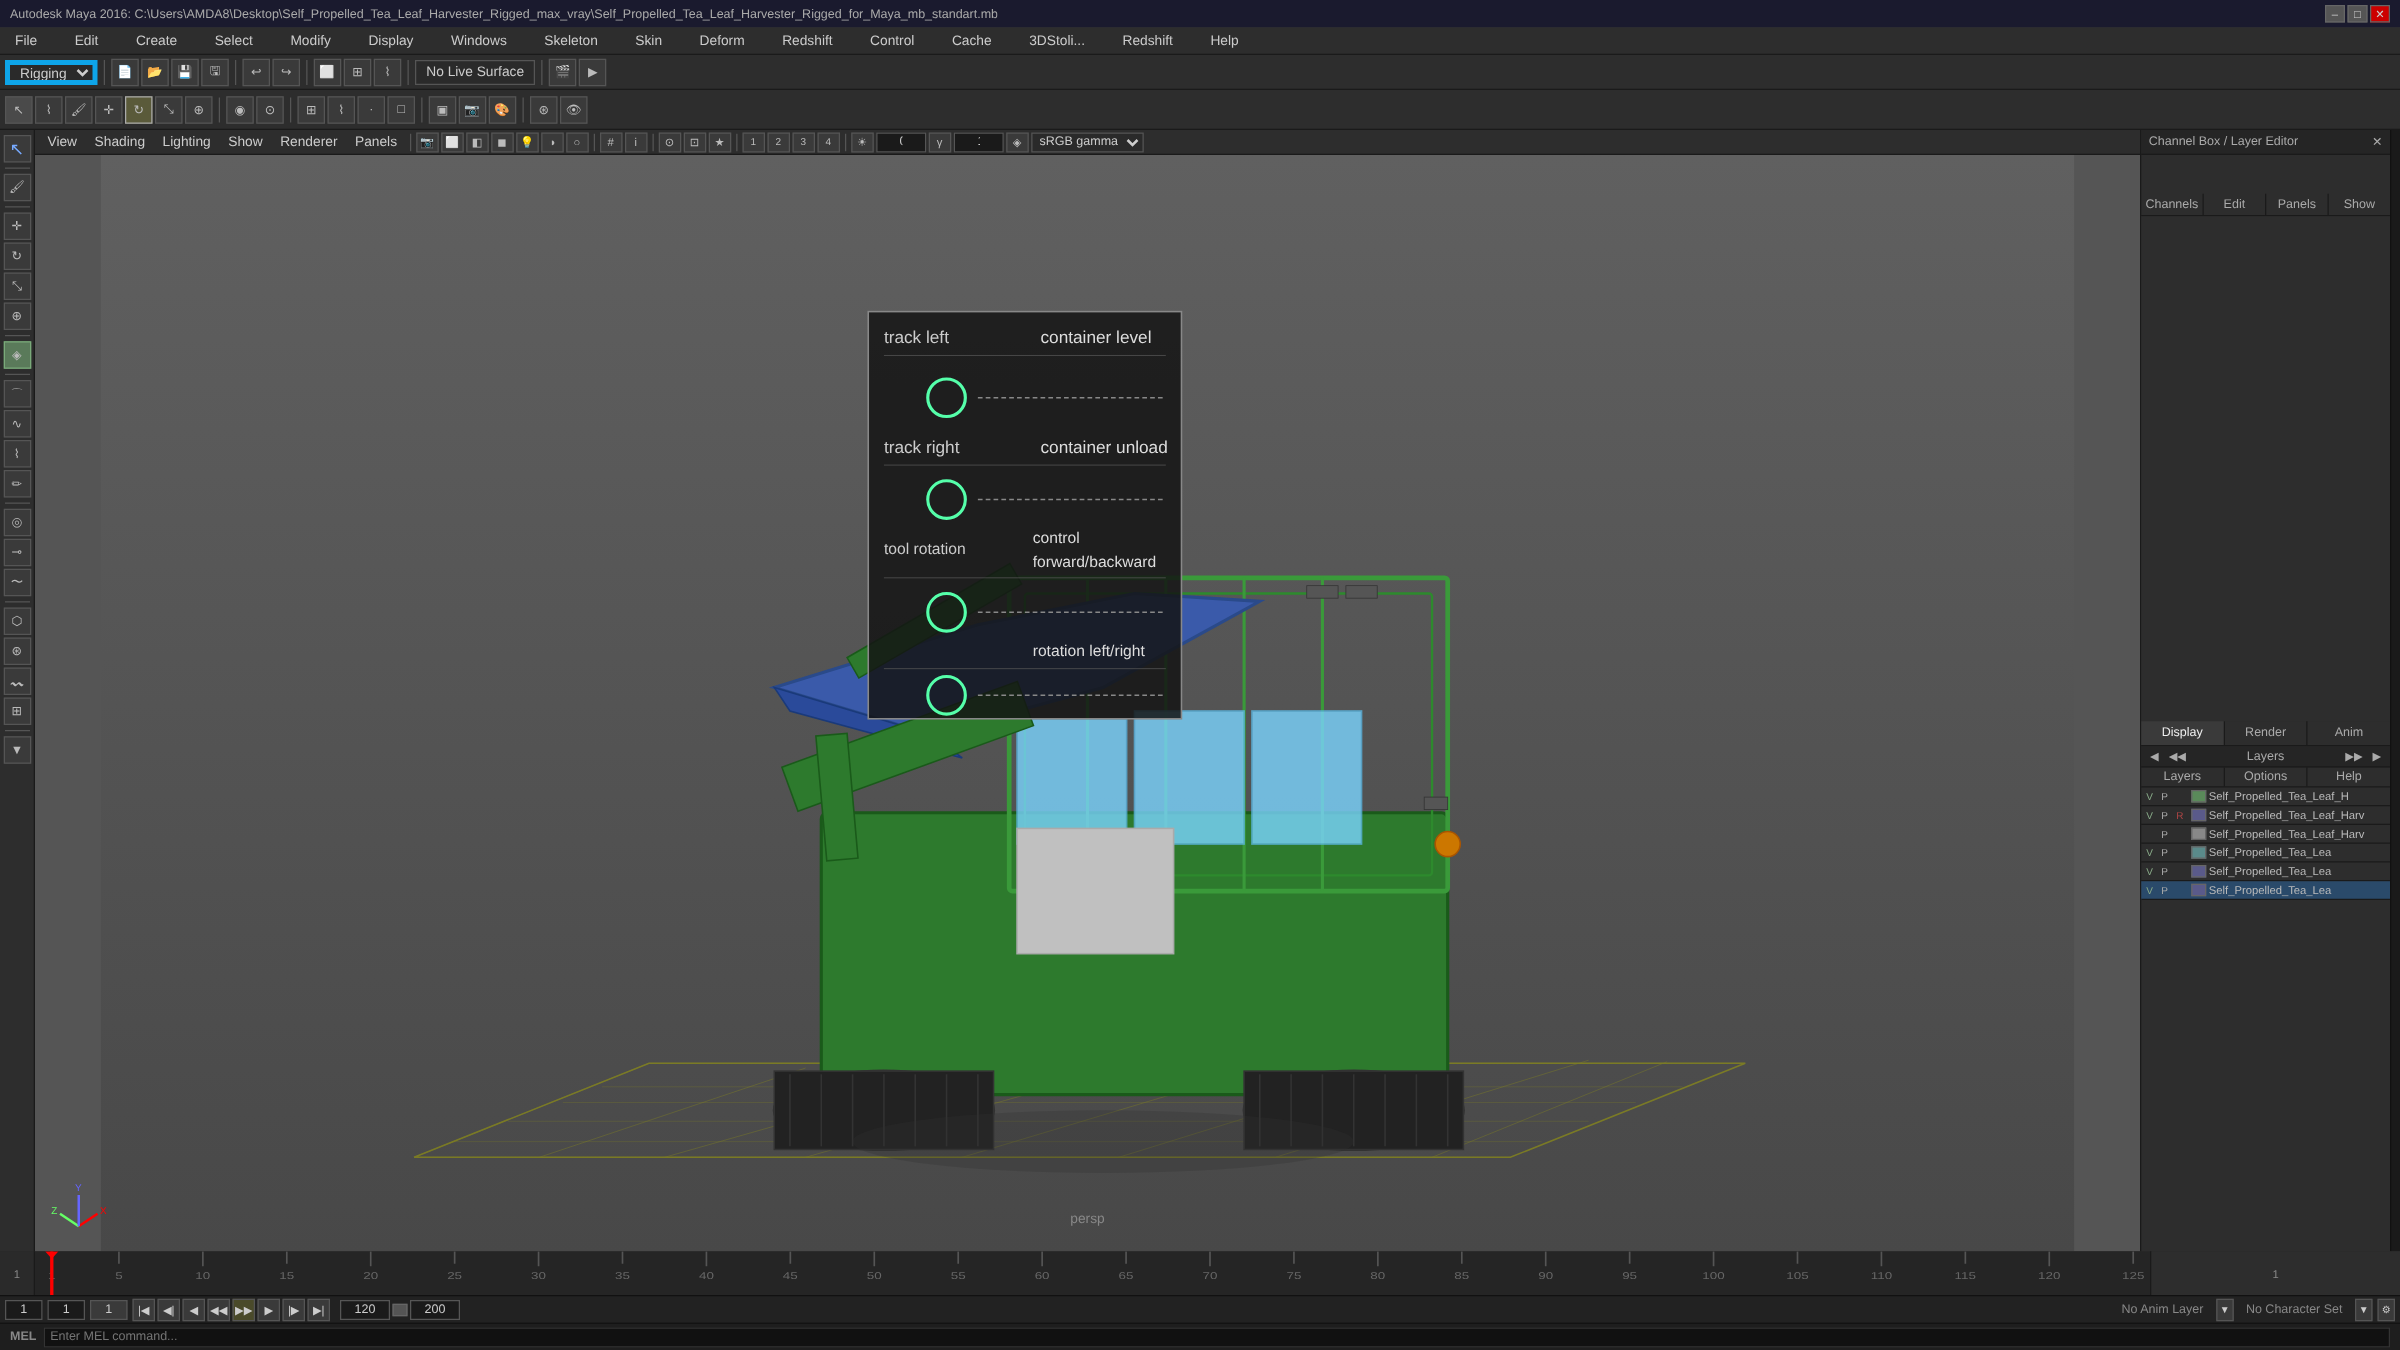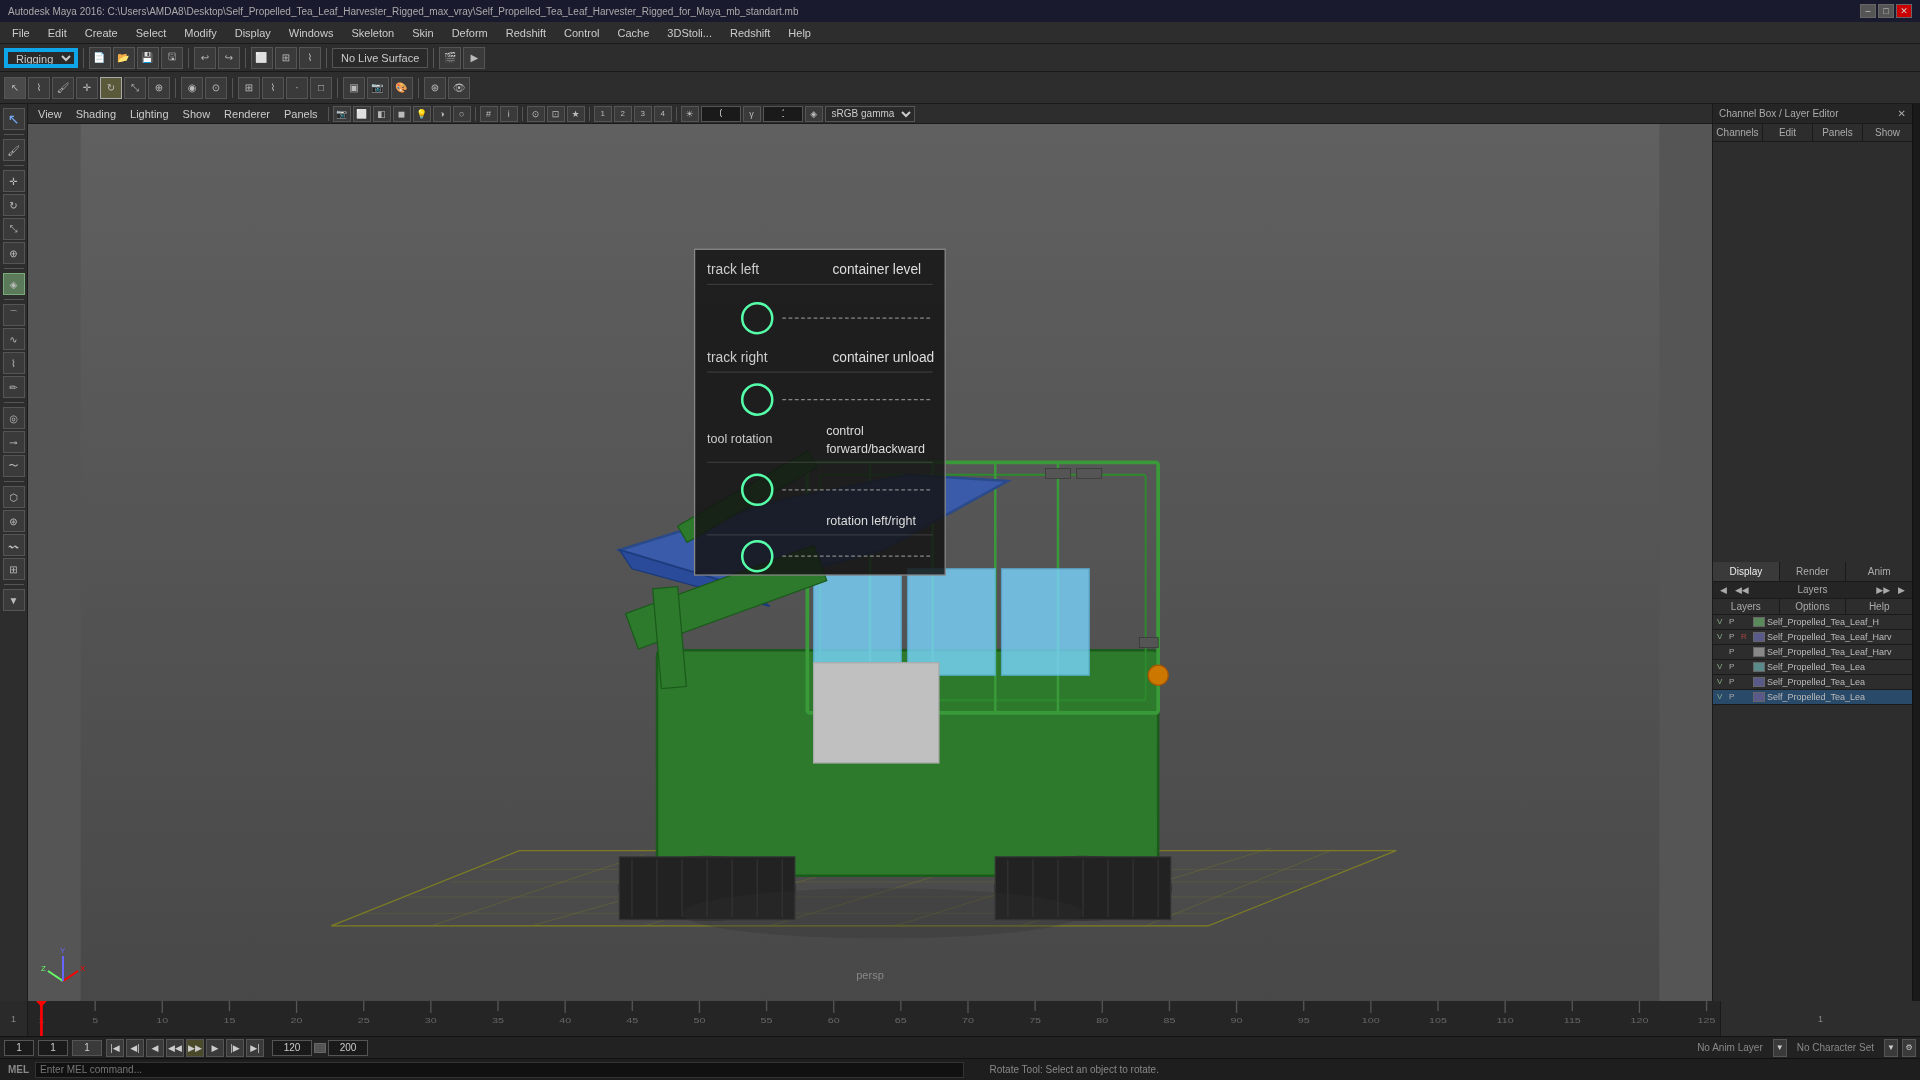--- a/index.html
+++ b/index.html
@@ -11,21 +11,21 @@
       display: flex; align-items: center; justify-content: space-between;
       padding: 0 8px; color: #aaa; font-size: 11px;
     }
     #title-bar .win-controls { display: flex; gap: 2px; }
     #title-bar .win-btn { width: 16px; height: 14px; background: #555; border: 1px solid #666; font-size: 9px; display: flex; align-items: center; justify-content: center; cursor: pointer; color: #ccc; }
     #title-bar .win-btn.close { background: #c00; }
 
     
     #menu-bar {
       width: 100%; height: 22px; background: #2d2d2d;
-      display: flex; align-items: center; padding: 0 4px; gap: 2px;
+      display: flex; align-items: center; padding: 0 4px; gap: 14px;
       border-bottom: 1px solid #1a1a1a;
     }
     .menu-item { padding: 2px 8px; cursor: pointer; color: #ccc; font-size: 11px; }
 
     
     #toolbar1 {
       width: 100%; height: 28px; background: #2d2d2d;
       display: flex; align-items: center; padding: 0 4px; gap: 2px;
       border-bottom: 1px solid #1a1a1a;
     }
@@ -97,21 +97,21 @@
     #right-panel {
       width: 200px; background: #2d2d2d; border-left: 1px solid #1a1a1a;
       display: flex; flex-direction: column;
     }
     #right-panel-header {
       height: 20px; background: #252525; display: flex; align-items: center;
       justify-content: space-between; padding: 0 6px; border-bottom: 1px solid #1a1a1a;
       font-size: 10px; color: #aaa;
     }
     #channel-box-tabs {
-      display: flex; border-bottom: 1px solid #1a1a1a;
+      display: flex; border-bottom: 1px solid #1a1a1a; margin-top: 31px;
     }
     .cb-tab { flex: 1; padding: 3px 0; text-align: center; font-size: 10px; color: #aaa; cursor: pointer; border-right: 1px solid #1a1a1a; }
     .cb-tab:last-child { border-right: none; }
 
     
     #dra-tabs {
       display: flex; border-bottom: 1px solid #1a1a1a; margin-top: auto;
     }
     .dra-tab { flex: 1; padding: 4px 0; text-align: center; font-size: 10px; cursor: pointer; color: #aaa; border-right: 1px solid #1a1a1a; }
     .dra-tab.active { background: #3a3a3a; color: #eee; }
@@ -678,14 +678,13 @@
     <div class="play-btn" style="width:14px; font-size:8px;">▼</div>
     <span class="anim-info">No Character Set</span>
     <div class="play-btn" style="width:14px; font-size:8px;">▼</div>
     <div class="play-btn" style="width:14px; font-size:8px;">⚙</div>
   </div>
 </div>
 
 <div id="mel-bar" style="width:100%; height:22px; background:#1e1e1e; display:flex; align-items:center; padding:0 8px; gap:6px; border-top:1px solid #111;">
   <span class="mel-label">MEL</span>
   <input class="mel-input" placeholder="Enter MEL command..." style="">
-  <span id="status-message" style="color:#888; font-size:10px; padding-left:20px;">Rotate Tool: Select an object to rotate.</span>
 </div>
 
 </body></html>

